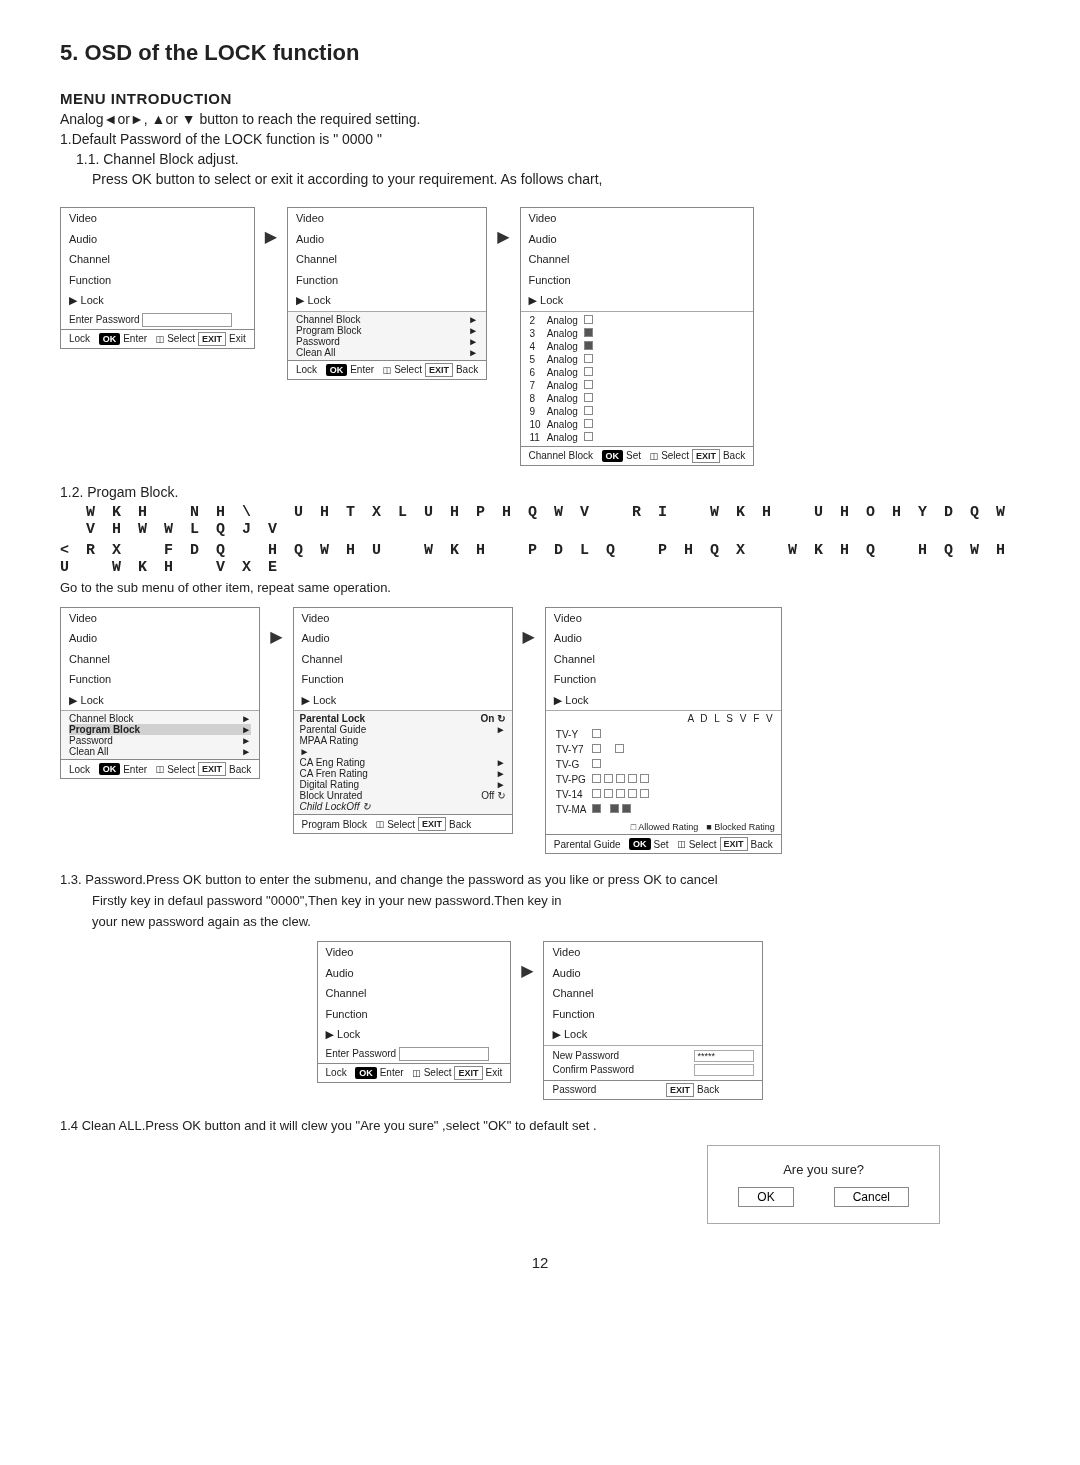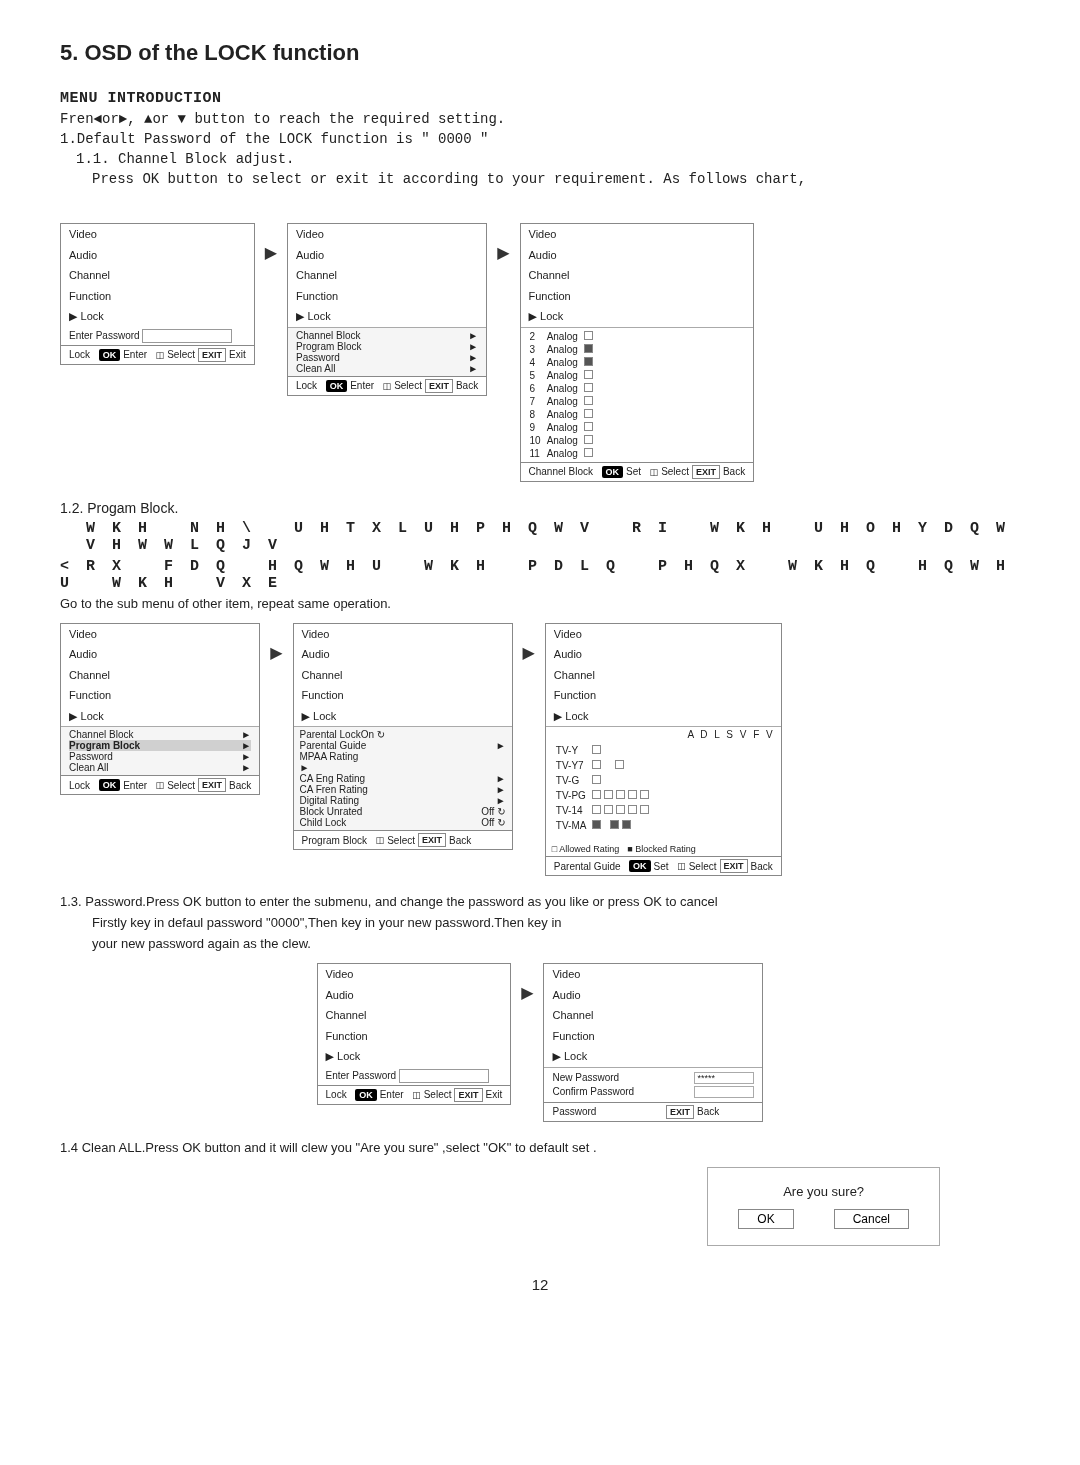--- a/index.html
+++ b/index.html
@@ -21,22 +21,21 @@
       font-size: 15px;
       font-weight: bold;
       margin-bottom: 4px;
       letter-spacing: 0.5px;
     }
     .intro-text {
       font-size: 14px;
       margin-bottom: 4px;
     }
     .menu-intro {
-      margin-bottom: 36px;
-      font-family: Liberation Mono, monospace;
+      margin-bottom: 20px;
     }
     
     .diagram-row {
       display: flex;
       align-items: flex-start;
       gap: 10px;
       margin-bottom: 18px;
     }
     .menu-box {
       border: 1px solid #888;
@@ -181,21 +180,21 @@
       margin-top: 6px;
     }
   </style>
 </head>
 <body>
 
 <h1>5. OSD of the LOCK function</h1>
 
 <div class="menu-intro">
   <div class="section-title">MENU INTRODUCTION</div>
-  <div class="intro-text">Fren◄or►, ▲or ▼ button to reach the required setting.</div>
+  <div class="intro-text">Analog◄or►, ▲or ▼ button to reach the required setting.</div>
   <div class="intro-text">1.Default Password of the LOCK function is " 0000 "</div>
   <div class="intro-text" style="margin-left:16px;">1.1. Channel Block adjust.</div>
   <div class="intro-text" style="margin-left:32px;">Press OK button to select or exit it according to your requirement. As follows chart,</div>
 </div>
 
 <div class="diagram-row diagrams-section">
 
   <div class="menu-box">
     <div class="menu-items">
       <div class="menu-item">Video</div>
@@ -369,21 +368,21 @@
 
   <div class="menu-box menu-box-wide">
     <div class="menu-items">
       <div class="menu-item">Video</div>
       <div class="menu-item">Audio</div>
       <div class="menu-item">Channel</div>
       <div class="menu-item">Function</div>
       <div class="menu-item">▶ Lock</div>
     </div>
     <div style="border-top:1px solid #aaa; padding:2px 6px; font-size:10px; background:#f5f5f5;">
-      <div style="display:flex;font-weight:normal;">
+      <div style="display:flex;justify-content:space-between;font-weight:bold;">
         <span>Parental Lock</span>
           <span>On ↻</span>
       </div>
       <div style="display:flex;justify-content:space-between;">
         <span>Parental Guide</span>
           <span>►</span>
       </div>
       <div style="display:flex;justify-content:space-between;flex-direction:column;">
         <span>MPAA Rating</span>
           <span>►</span>
@@ -397,21 +396,21 @@
           <span>►</span>
       </div>
       <div style="display:flex;justify-content:space-between;">
         <span>Digital Rating</span>
           <span>►</span>
       </div>
       <div style="display:flex;justify-content:space-between;">
         <span>Block Unrated</span>
           <span>Off ↻</span>
       </div>
-      <div style="display:flex;justify-content:space-between;">
+      <div style="display:flex;justify-content:flex-start;font-style:italic;">
         <span>Child Lock</span>
           <span>Off ↻</span>
       </div>
     </div>
     <div class="menu-footer">
       Program Block &nbsp;
       <span style="font-size:9px;">◫</span> Select 
       <span class="exit-btn">EXIT</span> Back
     </div>
   </div>
@@ -470,21 +469,21 @@
           <td>TV-MA</td>
           <td>
             <span class="checkbox checked"></span>
             <span>&nbsp;</span>
             <span class="checkbox checked"></span>
             <span class="checkbox checked"></span>
           </td>
         </tr>
       </tbody>
         </table>
-      <div style="font-size:9px; margin-top:10px; display:flex; gap:8px;">
+      <div style="font-size:9px; margin-top:4px; display:flex; gap:8px;justify-content:flex-end;">
         <span>□ Allowed Rating</span>
         <span>■ Blocked Rating</span>
       </div>
     </div>
     <div class="menu-footer">
       Parental Guide &nbsp; <span class="ok-btn">OK</span> Set &nbsp;
       <span style="font-size:9px;">◫</span> Select 
       <span class="exit-btn">EXIT</span> Back
     </div>
   </div>

